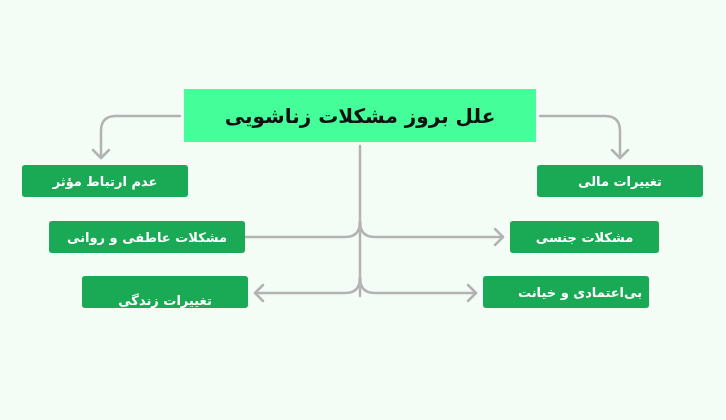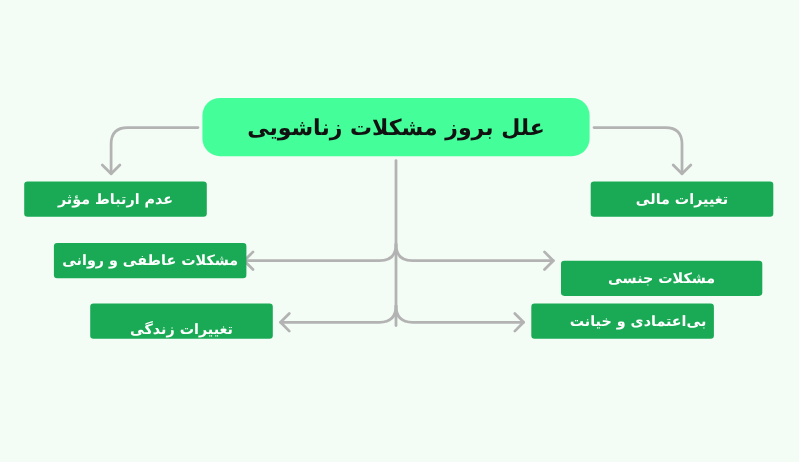--- a/index.html
+++ b/index.html
@@ -1,18 +1,18 @@
 <!DOCTYPE html>
 <html><head>
 <meta charset="utf-8">
 <style>
   html,body{margin:0;padding:0;}
   body{width:726px;height:420px;background:#f3fdf5;position:relative;overflow:hidden;font-family:"DejaVu Sans",sans-serif;}
   .node{position:absolute;display:flex;align-items:center;justify-content:center;border-radius:3px;direction:rtl;box-sizing:border-box;}
-  .root{left:184px;top:89px;width:352px;height:53px;background:#44ff99;color:#111;font-size:20px;font-weight:bold;border-radius:16px;}
+  .root{left:184px;top:89px;width:352px;height:53px;background:#44ff99;color:#111;font-size:20px;font-weight:bold;border-radius:0;}
   .leaf{background:#1aaa55;color:#fff;font-size:13px;font-weight:bold;height:32px;}
   svg.conn{position:absolute;left:0;top:0;}
 </style>
 </head>
 <body>
 
 <svg class="conn" width="726" height="420" viewBox="0 0 726 420" fill="none" stroke="#b3b3b3" stroke-width="2.5" stroke-linecap="round" stroke-linejoin="round">
 
   <path d="M180 116 H116 Q101 116 101 131 V158"></path>
   <path d="M93 150 L101 158 L109 150"></path>
@@ -33,28 +33,28 @@
   <path d="M468 285 L476 293 L468 301"></path>
 </svg>
 
 <div class="node root">
   <span>علل بروز مشکلات زناشویی</span>
 </div>
 
 <div class="node leaf" style="left:22px;top:165px;width:166px;">
   <span>عدم ارتباط مؤثر</span>
 </div>
-<div class="node leaf" style="left:49px;top:221px;width:175px;">
+<div class="node leaf" style="left:49px;top:221px;width:196px;">
   <span>مشکلات عاطفی و روانی</span>
 </div>
 <div class="node leaf" style="left:82px;top:276px;width:166px;align-items:flex-end;">
   <span>تغییرات زندگی</span>
 </div>
 
 <div class="node leaf" style="left:537px;top:165px;width:166px;">
   <span>تغییرات مالی</span>
 </div>
-<div class="node leaf" style="left:510px;top:221px;width:183px;margin-top:16px;">
+<div class="node leaf" style="left:510px;top:221px;width:149px;">
   <span>مشکلات جنسی</span>
 </div>
 <div class="node leaf" style="left:483px;top:276px;width:166px;padding-left:28px;">
   <span>بی‌اعتمادی و خیانت</span>
 </div>
 
 </body></html>

